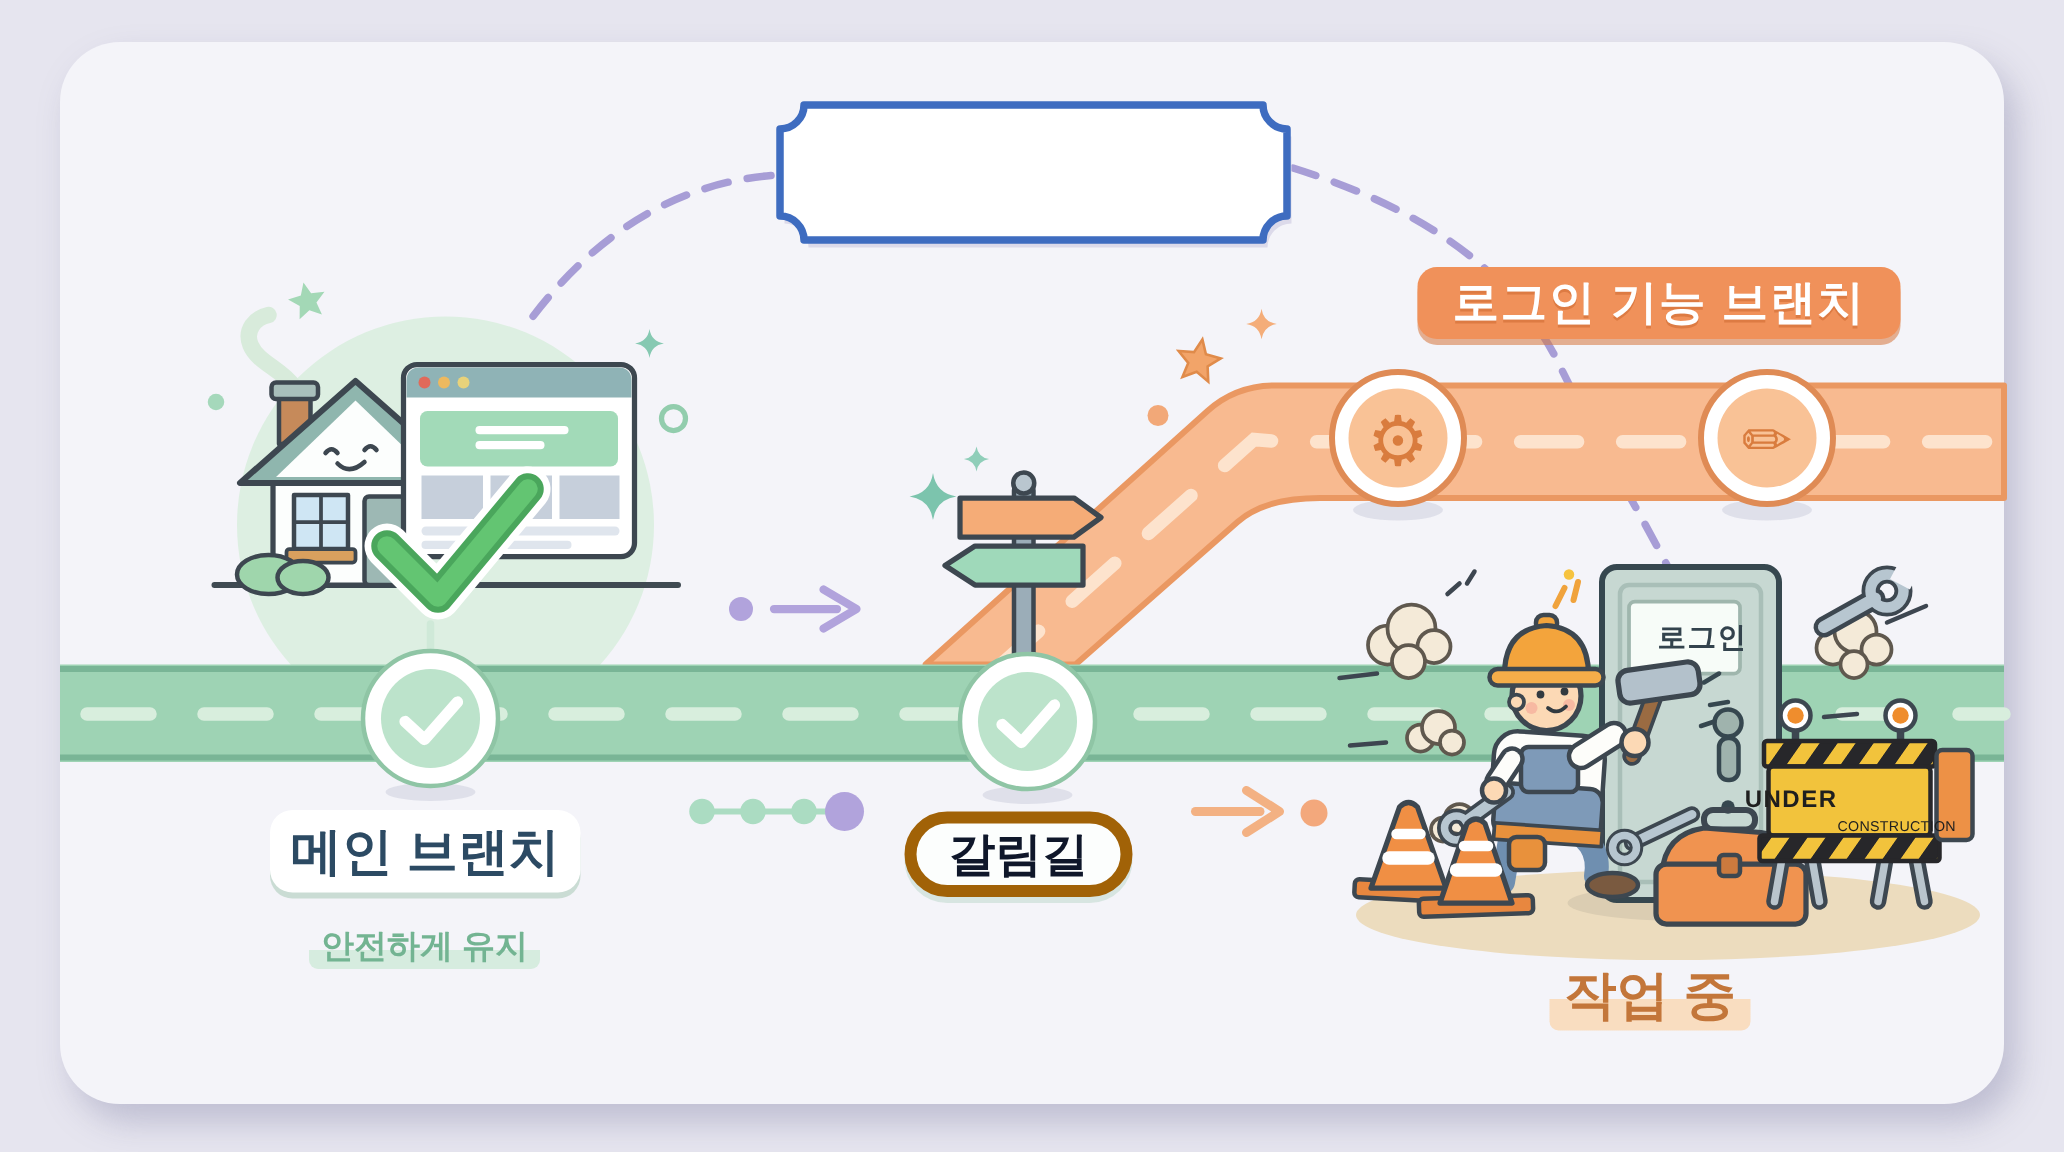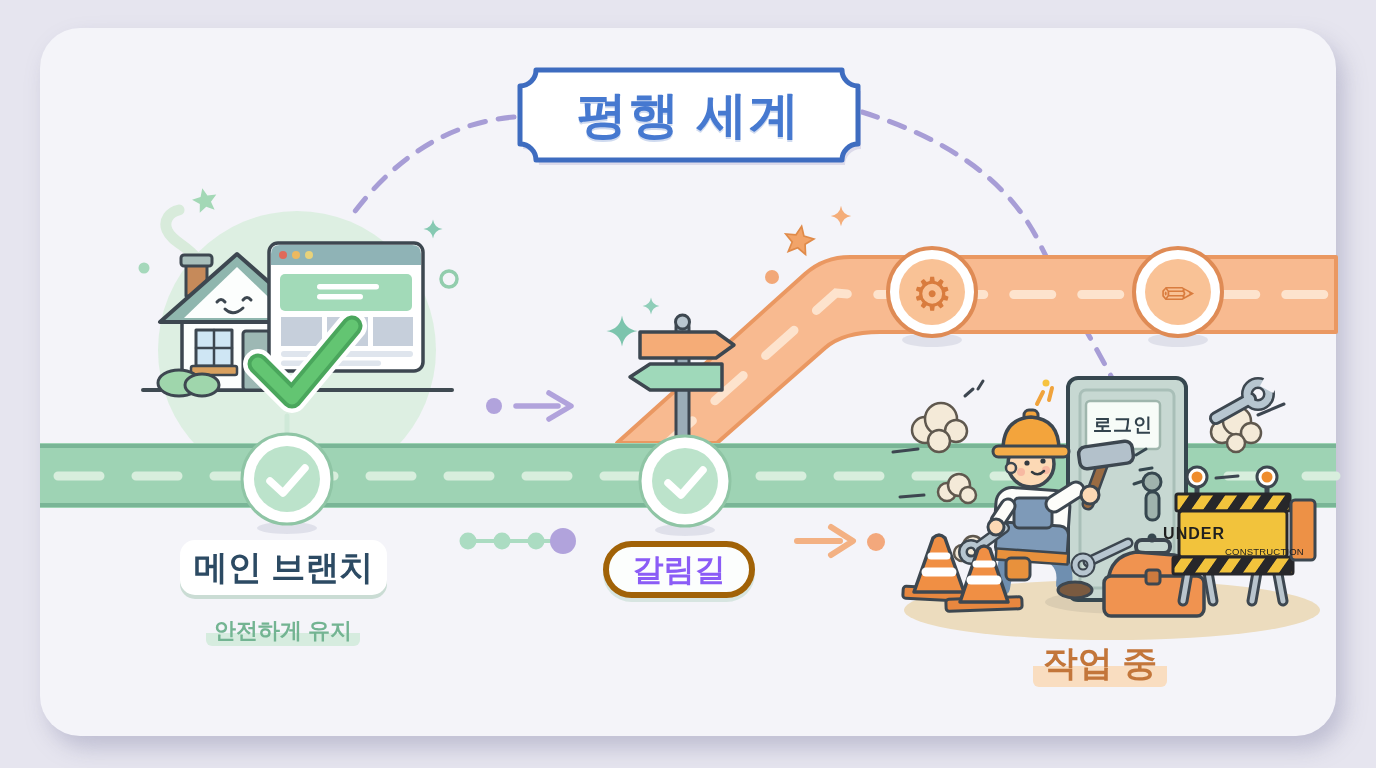--- a/index.html
+++ b/index.html
@@ -36,33 +36,33 @@
     box-shadow:0 4px 0 rgba(140,185,158,.4);
   }
   .main-caption{left:160px;top:608px;width:246px;height:46px;}
   .main-caption span{
     font-size:22px;font-weight:800;color:#73b492;padding:0 8px;
     background:linear-gradient(to bottom,transparent 58%,#d6ecdf 58%);
     border-radius:6px;
   }
   .fork-pill{
     left:603px;top:541px;width:152px;height:57px;box-sizing:border-box;
-    background:#fcfefd;border:6px solid #a16207;border-radius:30px;
-    color:#8b5cf6;font-size:31px;font-weight:800;
+    background:#fcfefd;border:8px solid #a16207;border-radius:30px;
+    color:#0f172a;font-size:31px;font-weight:800;
     box-shadow:0 4px 0 rgba(150,195,170,.3);
   }
   .status-label{left:1010px;top:638px;width:180px;height:50px;}
   .status-label span{
     font-size:35px;font-weight:800;color:#c3763a;padding:0 10px;
     background:linear-gradient(to bottom,transparent 55%,#f9ddc0 55%);
     border-radius:6px;
   }
   .door-sign-text{
     left:1086px;top:401px;width:74px;height:48px;
-    font-size:19px;font-weight:800;color:#33434d;letter-spacing:1px;
+    font-size:19px;font-weight:800;color:#33434d;letter-spacing:1px;padding-left:12px;
   }
   .barricade-text{
     left:1181px;top:512px;width:105px;height:44px;
     flex-direction:row;line-height:1.05;color:#1f1f1f;
   }
   .barricade-text .l1{font-size:16px;font-weight:800;letter-spacing:1px;}
   .barricade-text .l2{font-size:9.5px;font-weight:400;letter-spacing:.2px;margin-top:35px;}
 </style>
 </head>
 <body>
@@ -354,21 +354,21 @@
       <use href="#sparkle4" transform="translate(433,229) scale(0.8)" fill="#86c9b2"></use>
       <use href="#sparkle4" transform="translate(622,331) scale(1.3)" fill="#7cc4ad"></use>
       <use href="#sparkle4" transform="translate(651,306) scale(0.7)" fill="#8fceb9"></use>
       <use href="#sparkle4" transform="translate(841,216) scale(0.85)" fill="#f4ad79"></use>
       <circle cx="144" cy="268" r="5.5" fill="#a5d8bb"></circle>
       <circle cx="449" cy="279" r="8" fill="none" stroke="#92cdad" stroke-width="3.5"></circle>
       <circle cx="772" cy="277" r="7" fill="#f2a878"></circle>
     </g>
   </svg>
 
-  <div class="ov title-text">평행 세계</div>
+  <div class="ov feature-label">로그인 기능 브랜치</div>
   <div class="ov main-label">메인 브랜치</div>
   <div class="ov main-caption">
     <span>안전하게 유지</span>
   </div>
   <div class="ov fork-pill">갈림길</div>
   <div class="ov status-label">
     <span>작업 중</span>
   </div>
   <div class="ov door-sign-text">로그인</div>
   <div class="ov barricade-text">

